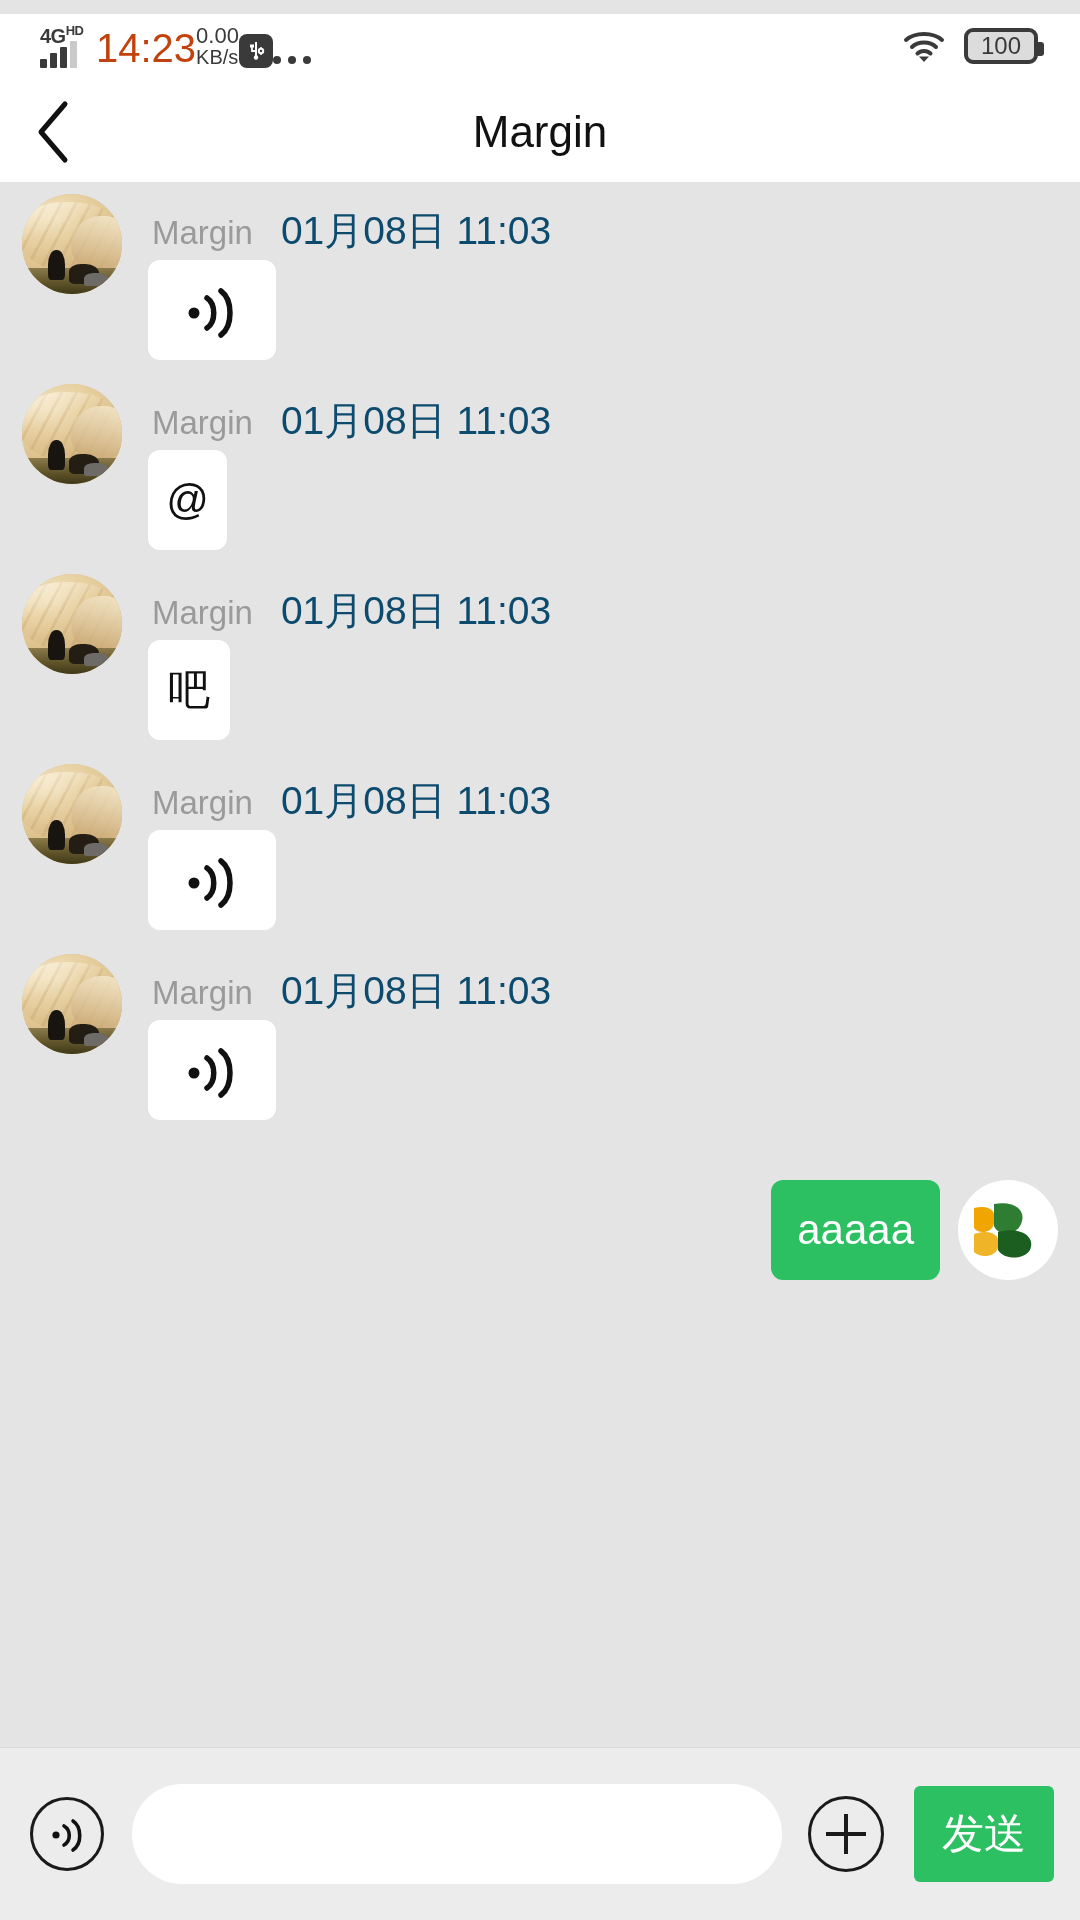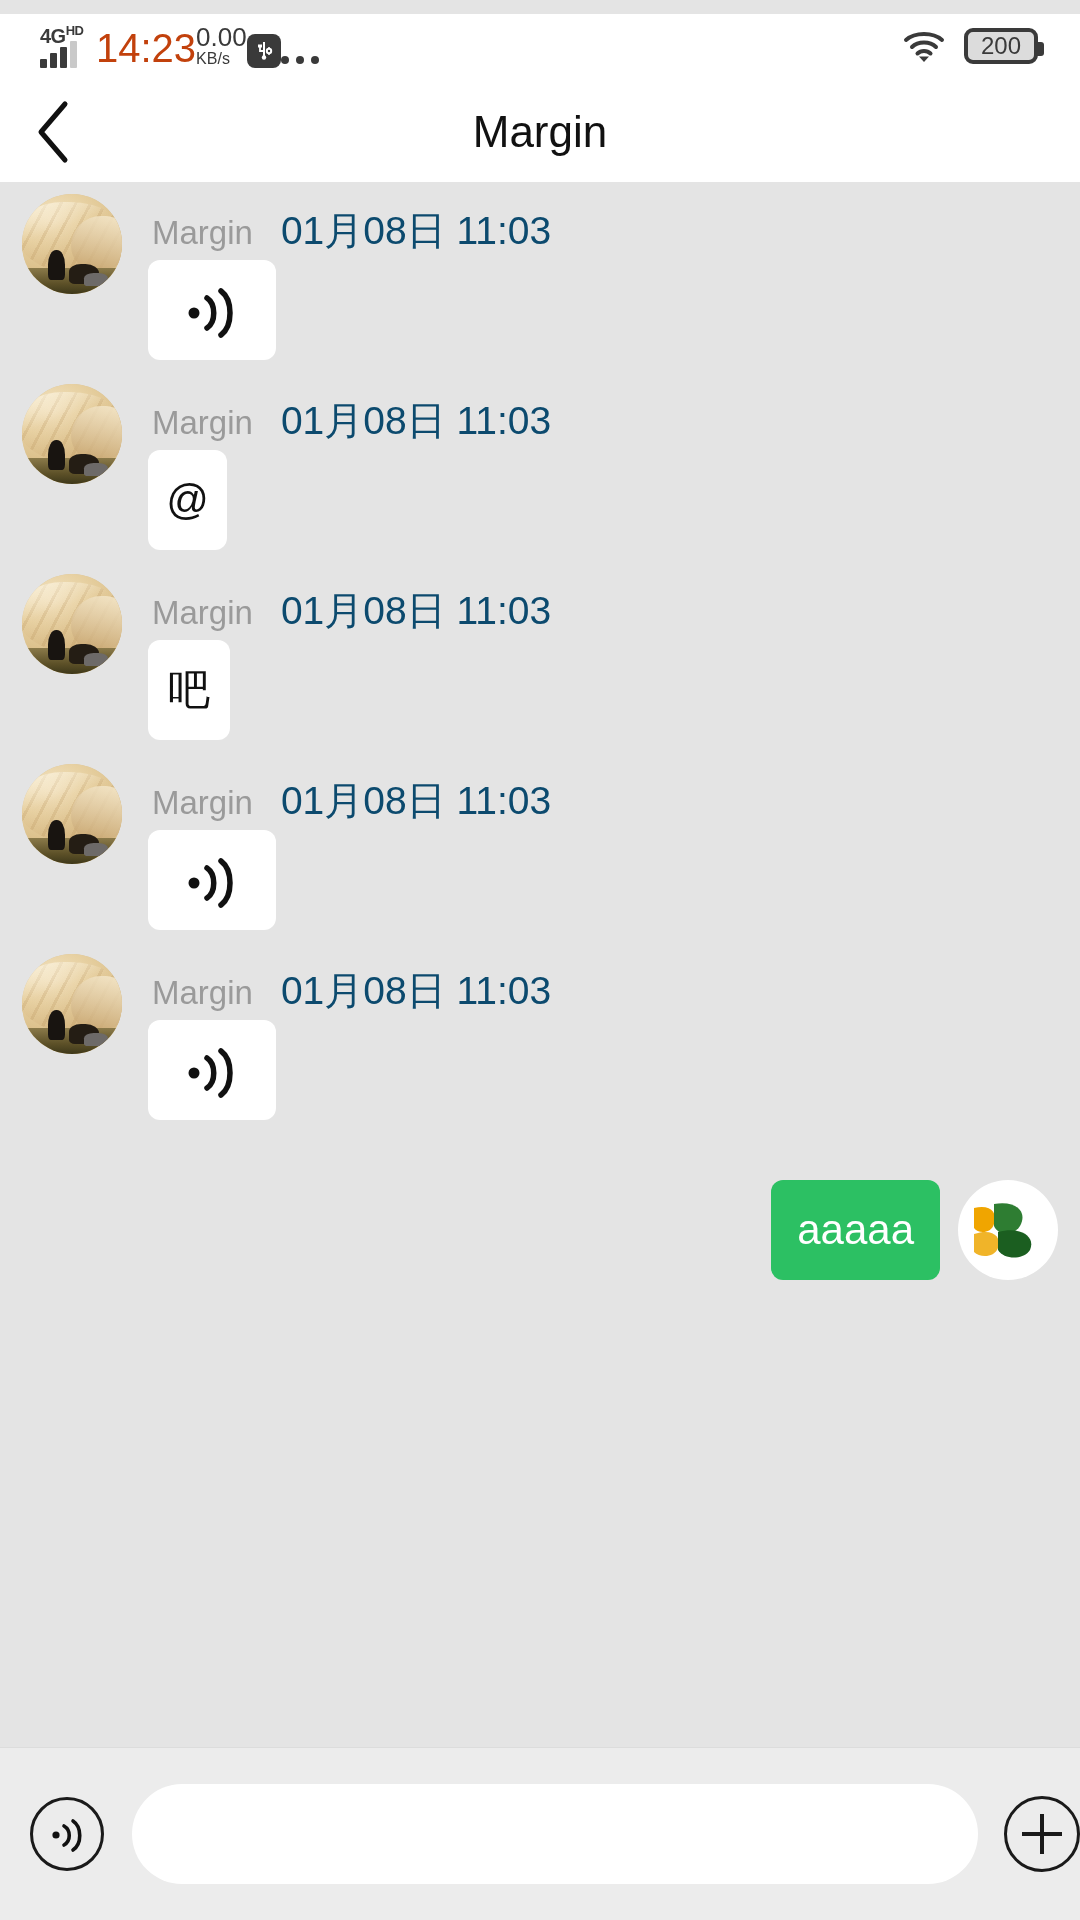--- a/index.html
+++ b/index.html
@@ -34,22 +34,22 @@
   .bars{ position:absolute; bottom:0; left:2px; display:flex; align-items:flex-end; gap:3px; }
   .bars i{ display:block; width:7px; background:#3a3a3a; border-radius:1px; }
   .bars i:nth-child(1){ height:9px; }
   .bars i:nth-child(2){ height:15px; }
   .bars i:nth-child(3){ height:21px; }
   .bars i:nth-child(4){ height:27px; background:#c9c9c9; }
 
   .clock{ font-size:40px; color:#c2410c; line-height:1; letter-spacing:0px; }
 
   .netspeed{ line-height:1.05; color:#3a3a3a; text-align:left; }
-  .netspeed .v{ font-size:26px; display:block; }
-  .netspeed .u{ font-size:16px; display:block; }
+  .netspeed .v{ font-size:22px; display:block; }
+  .netspeed .u{ font-size:20px; display:block; }
 
   .usbicon{
     width:34px; height:34px; border-radius:8px; background:#3a3a3a;
     position:relative; display:flex; align-items:center; justify-content:center;
   }
   .usbicon svg{ display:block; }
 
   .dots{ display:flex; gap:7px; align-items:center; padding-bottom:4px; }
   .dots i{ width:8px; height:8px; border-radius:50%; background:#3a3a3a; display:block; }
 
@@ -242,21 +242,21 @@
   </div>
 
   <div class="sb-right">
     <svg class="wifi" viewBox="0 0 44 34">
       <path d="M4 11 C13 3, 31 3, 40 11" stroke="#3a3a3a" stroke-width="4" fill="none" stroke-linecap="round"></path>
       <path d="M10 18 C16 12, 28 12, 34 18" stroke="#3a3a3a" stroke-width="4" fill="none" stroke-linecap="round"></path>
       <path d="M15.5 24.5 C19 21, 25 21, 28.5 24.5" stroke="#3a3a3a" stroke-width="4" fill="none" stroke-linecap="round"></path>
       <path d="M22 33 L17 27.5 L27 27.5 Z" fill="#3a3a3a"></path>
     </svg>
     <div class="battery">
-      <span>200</span>
+      <span>100</span>
     </div>
   </div>
 </div>
 
 <div class="header">
   <div class="back">
     <svg width="44" height="66" viewBox="0 0 44 66">
       <path d="M32 5 L8 33 L32 61" stroke="#111" stroke-width="5" fill="none" stroke-linecap="round" stroke-linejoin="round"></path>
     </svg>
   </div>
@@ -397,13 +397,14 @@
       <path d="M26 7 C35 13, 35 30, 26 36" stroke="#111" stroke-width="3.6" fill="none" stroke-linecap="round"></path>
     </svg>
   </div>
 
   <input class="textfield" type="text" placeholder="" value="" style="">
 
   <div class="plusbtn">
     <span></span>
   </div>
 
+  <button class="sendbtn">发送</button>
 </div>
 
 </body></html>

